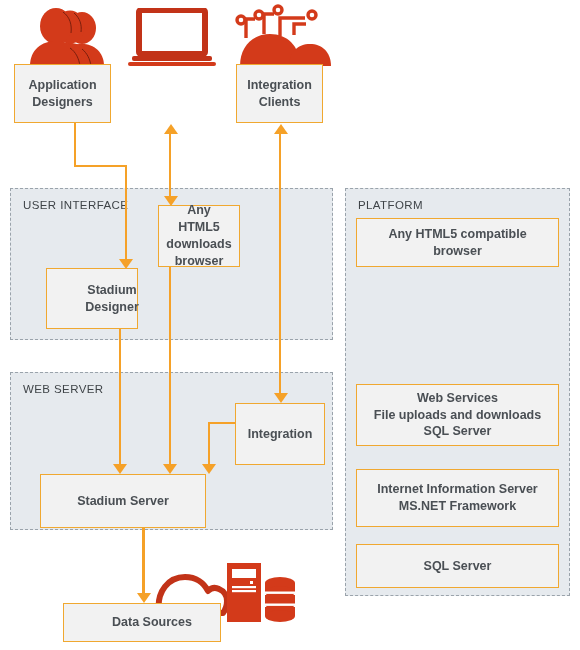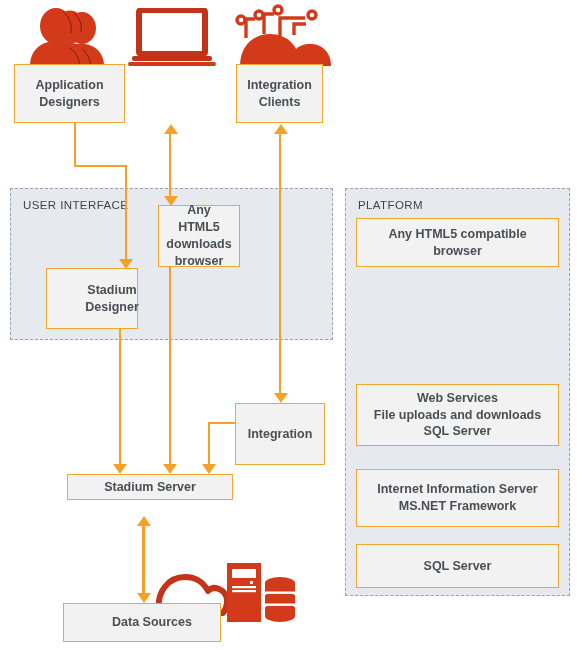--- a/index.html
+++ b/index.html
@@ -84,20 +84,23 @@
 </style>
 </head>
 <body>
 
 <div id="stage">
 
   <div class="zone" style="left:10px; top:188px; width:323px; height:152px;">
     <div class="zone-title">USER INTERFACE</div>
   </div>
 
+  <div class="zone" style="left:10px; top:372px; width:323px; height:158px;">
+    <div class="zone-title">WEB SERVER</div>
+  </div>
 
   <div class="zone" style="left:345px; top:188px; width:225px; height:408px;">
     <div class="zone-title">PLATFORM</div>
   </div>
 
   <div class="icon-wrap" style="left:12px; top:8px; width:100px; height:58px;">
     <svg width="100" height="58" viewBox="0 0 100 58">
       <g fill="#d33a1a">
         <ellipse cx="70" cy="20" rx="14" ry="16"></ellipse>
         <path d="M48 58c0-14 10-22 22-22s22 8 22 22z"></path>
@@ -135,21 +138,21 @@
       </g>
       <g fill="none" stroke="#d33a1a" stroke-width="3.4">
         <circle cx="7" cy="18" r="4"></circle>
         <circle cx="25" cy="13" r="4"></circle>
         <circle cx="44" cy="8" r="4"></circle>
         <circle cx="78" cy="13" r="4"></circle>
       </g>
     </svg>
   </div>
 
-  <div class="node" style="left:14px; top:64px; width:111px; height:59px;text-align:center;">
+  <div class="node" style="left:14px; top:64px; width:97px; height:59px;text-align:center;">
     <span style="white-space:pre-line;">Application
 Designers</span>
   </div>
 
 
   <div class="node" style="left:236px; top:64px; width:87px; height:59px;">
     <span style="white-space:pre-line;">Integration
 Clients</span>
   </div>
 
@@ -180,21 +183,21 @@
   <div class="seg-v" style="left:118.8px; top:329px; height:139px;"></div>
   <div class="arrow down" style="left:113px; top:464px;"></div>
 
   <div class="seg-v" style="left:168.8px; top:267px; height:201px;"></div>
   <div class="arrow down" style="left:163px; top:464px;"></div>
 
   <div class="node" style="left:235px; top:403px; width:90px; height:62px;">
     <span style="white-space:pre-line;">Integration</span>
   </div>
 
-  <div class="node" style="left:67px; top:474px; width:166px; height:26px;">
+  <div class="node" style="left:40px; top:474px; width:166px; height:54px;">
     <span style="white-space:pre-line;">Stadium Server</span>
   </div>
 
   <div class="seg-h" style="left:208px; top:422px; width:28px;"></div>
   <div class="seg-v" style="left:208px; top:422px; height:46px;"></div>
   <div class="arrow down" style="left:202.2px; top:464px;"></div>
 
   <div class="arrow up" style="left:136.5px; top:516px;"></div>
   <div class="seg-v" style="left:142.2px; top:522px; height:73px;"></div>
   <div class="arrow down" style="left:136.5px; top:593px;"></div>

